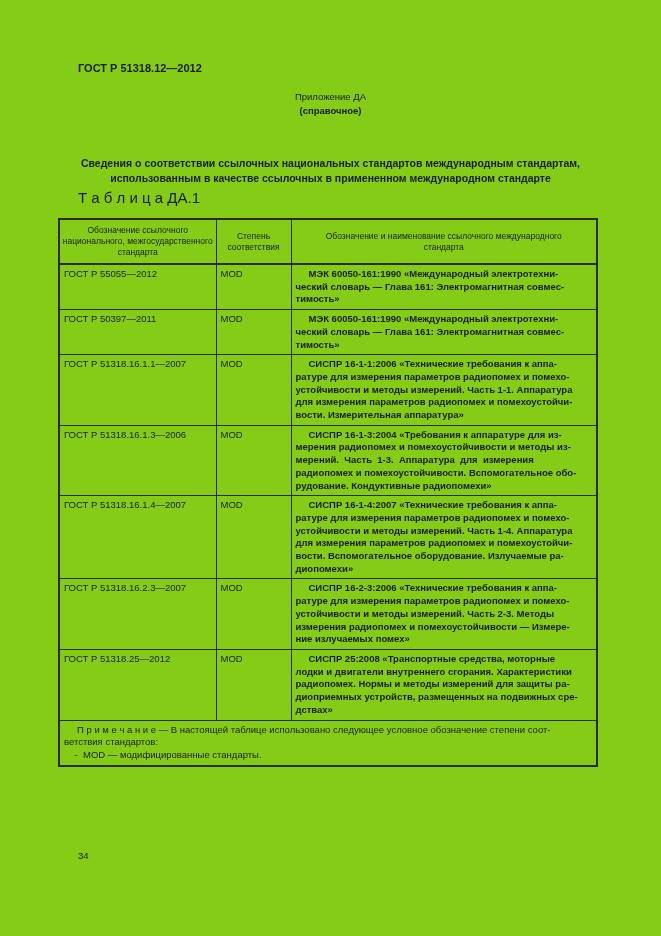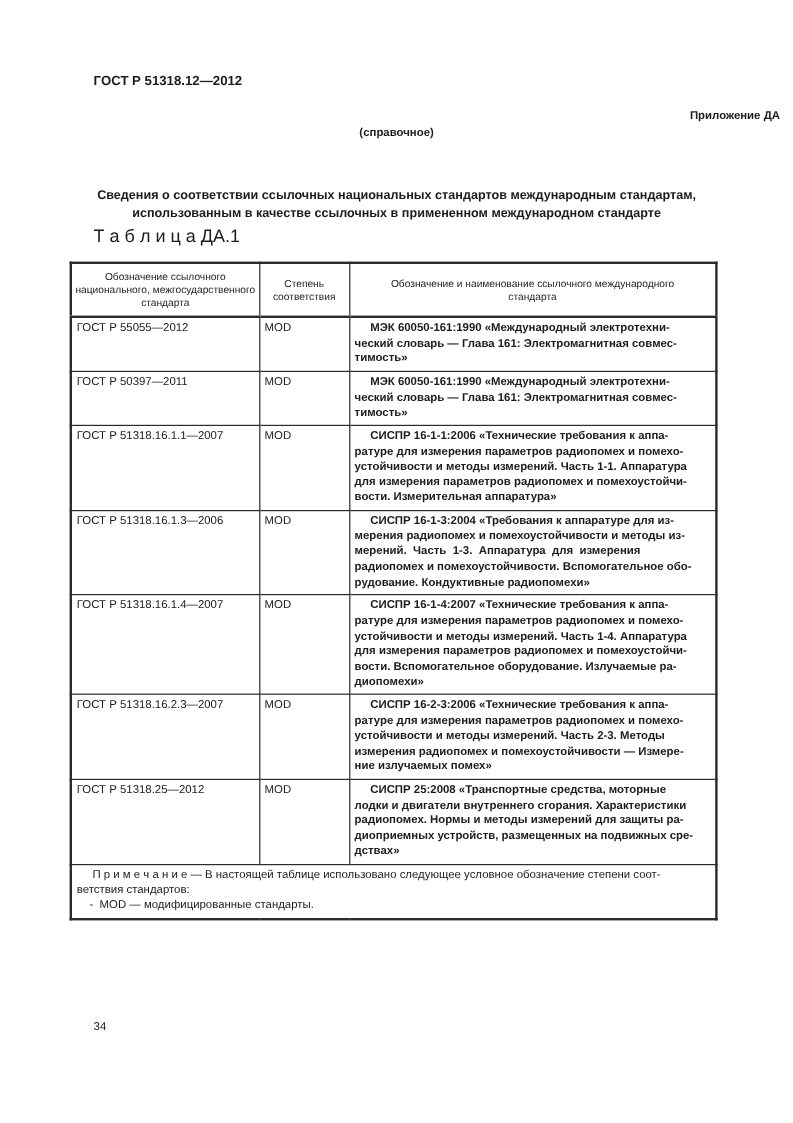--- a/index.html
+++ b/index.html
@@ -1,31 +1,31 @@
 <!DOCTYPE html>
 <html><head>
 <meta charset="utf-8">
 <style>
   html,body { margin:0; padding:0; background:#e9e9e9; }
   .page {
     position:relative;
     width:661px; height:936px;
     margin:0 auto;
-    background:#ffffff;
+    background:#84cc16;
     font-family:"Liberation Sans", sans-serif;
     color:#1c1c1c;
     overflow:hidden;
   }
   .doc-code {
     position:absolute; left:78px; top:62px;
     font-size:11px; font-weight:bold;
   }
   .annex-title {
-    position:absolute; top:91px; left:0; right:11px;
-    text-align:right; font-size:9.5px; font-weight:bold;
+    position:absolute; top:91px; left:0; right:0;
+    text-align:center; font-size:9.5px; font-weight:normal;
   }
   .annex-subtitle {
     position:absolute; top:105px; left:0; right:0;
     text-align:center; font-size:9.5px; font-weight:bold;
   }
   .section-title {
     position:absolute; top:156px; left:40px; right:40px;
     text-align:center; font-size:10.5px; font-weight:bold;
     line-height:14.5px; white-space:pre-line;
   }

